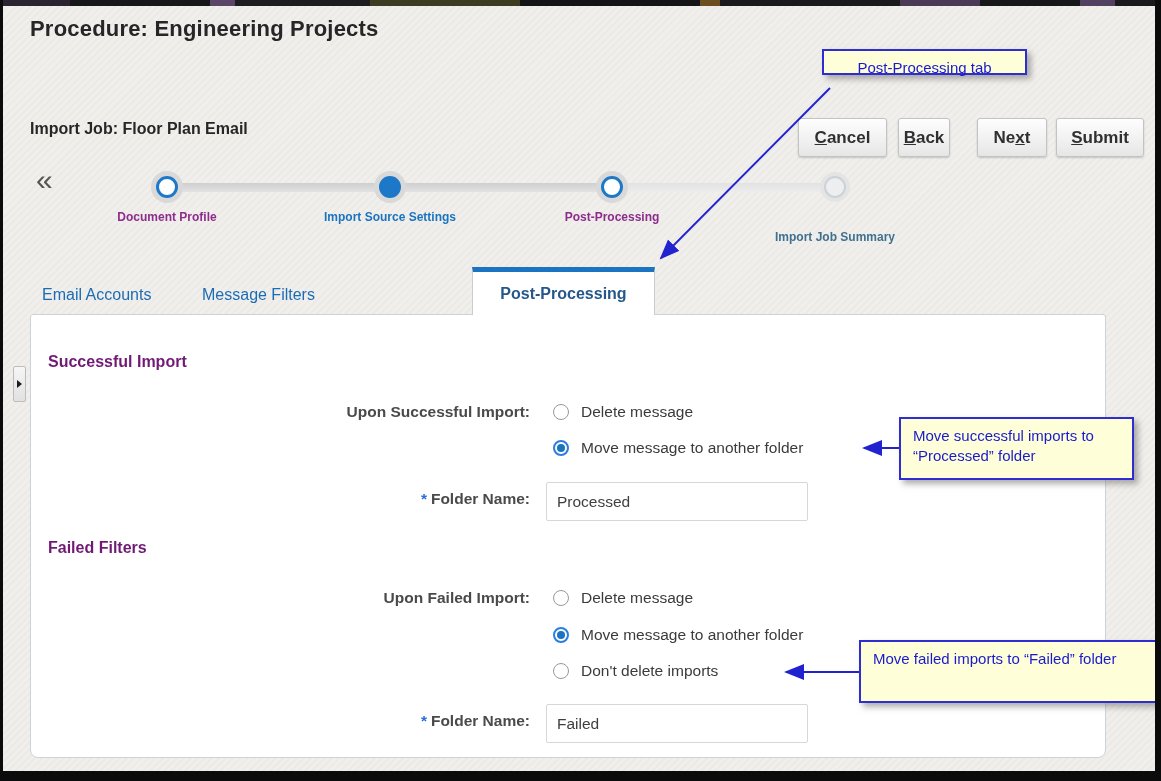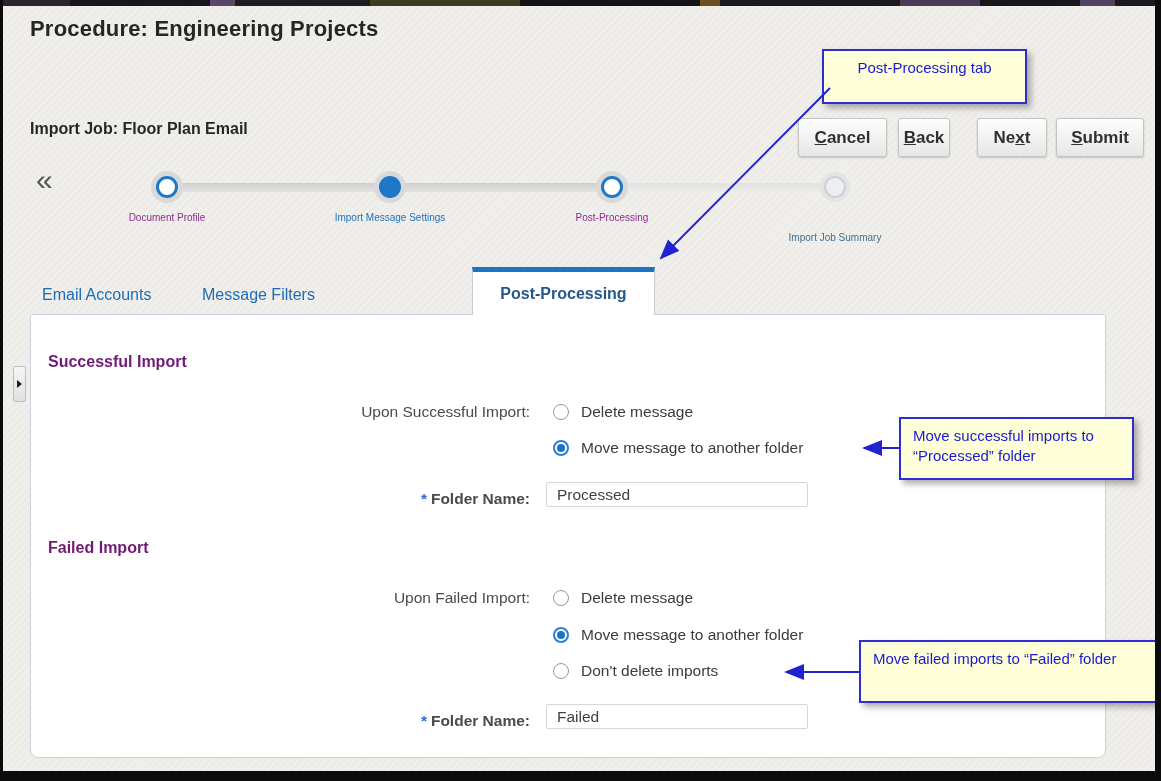--- a/index.html
+++ b/index.html
@@ -35,21 +35,21 @@
 
   
   .train-collapse{ position:absolute; left:36px; top:165px; font-size:30px; color:#555; line-height:30px; cursor:pointer; }
   .track{ position:absolute; top:183px; height:9px; border-radius:5px; }
   .track.done{ left:167px; width:445px; background:linear-gradient(#cfcfcf,#e2e2e2); }
   .track.todo{ left:612px; width:223px; background:linear-gradient(#e2e2e2,#ececec); }
   .step-circle{ position:absolute; top:187px; width:22px; height:22px; border-radius:50%; transform:translate(-50%,-50%); cursor:pointer; }
   .step-circle.visited{ background:#fff; border:3px solid #1e78c8; box-shadow:0 0 0 5px #d9d9d9; }
   .step-circle.current{ background:#1e78c8; border:3px solid #1e78c8; box-shadow:0 0 0 5px #d9d9d9; }
   .step-circle.future{ background:#eceef0; border:2px solid #ccd2d7; box-shadow:0 0 0 4px #e4e4e4; }
-  .step-label{ position:absolute; top:207px; text-align:center; font-size:10px; font-weight:normal; line-height:21px; cursor:pointer; }
+  .step-label{ position:absolute; top:207px; text-align:center; font-size:12px; font-weight:bold; line-height:21px; cursor:pointer; }
   .step-label.visited{ color:#8d2c8d; }
   .step-label.current{ color:#1b74c0; }
   .step-label.future{ color:#41708e; }
   #step-label-0{ left:67px; width:200px; }
   #step-label-1{ left:315px; width:150px; }
   #step-label-2{ left:512px; width:200px; }
   #step-label-3{ left:725px; width:220px;margin-top:20px; }
 
   
   .tab{ position:absolute; top:286px; font-size:16px; color:#1c6cb5; cursor:pointer; white-space:nowrap; }
@@ -64,38 +64,38 @@
     border:1px solid #cbd3da; border-radius:3px 3px 8px 8px; z-index:5; }
   .side-handle{ position:absolute; left:13px; top:366px; width:13px; height:36px;
     background:linear-gradient(#f6f6f6,#e1e1e1); border:1px solid #bdbdbd; border-radius:2px;
     display:flex; align-items:center; justify-content:center; z-index:6; cursor:pointer; }
   .side-handle .tri{ width:0; height:0; border-left:5px solid #1d1d1d; border-top:4px solid transparent; border-bottom:4px solid transparent; }
 
   .section-heading{ position:absolute; font-size:16px; font-weight:bold; color:#701a75; z-index:7; }
   #heading-success{ left:48px; top:353px; }
   #heading-failed{ left:48px; top:539px; }
 
-  .group-label{ position:absolute; left:230px; width:300px; text-align:right; font-size:15.5px; font-weight:normal; color:#4a4a4a; z-index:7; }
+  .group-label{ position:absolute; left:230px; width:300px; text-align:right; font-size:15.5px; font-weight:bold; color:#4a4a4a; z-index:7; }
   #group-label-success{ top:403px; }
   #group-label-failed{ top:589px; }
 
   .radio{ position:absolute; left:553px; width:16px; height:16px; border:1px solid #999; border-radius:50%; background:#fff; z-index:7; cursor:pointer; }
   .radio.radio-selected{ border:2px solid #2a7de1; }
   .radio.radio-selected::after{ content:""; position:absolute; inset:2px; border-radius:50%; background:#1b74c0; }
   .radio-label{ position:absolute; left:581px; font-size:15.5px; color:#3b3b3b; z-index:7; cursor:pointer; white-space:nowrap; }
 
   .field-label{ position:absolute; left:230px; width:300px; text-align:right; font-size:15.5px; font-weight:bold; color:#4a4a4a; z-index:7; }
   .field-label .req{ color:#2a6fd1; font-weight:bold; margin-right:4px; }
-  .text-input{ position:absolute; left:546px; width:262px; height:25px; border:1px solid #d4d8db; border-radius:2px;
+  .text-input{ position:absolute; left:546px; width:262px; height:39px; border:1px solid #d4d8db; border-radius:2px;
     font-family:"Liberation Sans", sans-serif; font-size:15.5px; color:#3f3f3f; padding:0 10px; background:#fff; z-index:7; }
 
   
   .callout{ position:absolute; background:#feffd9; border:2px solid #2d2dd0; color:#1a1acd;
     font-size:15px; line-height:20px; box-shadow:4px 4px 6px rgba(110,110,110,0.55); z-index:55; padding:7px 12px; }
-  #callout-tab{ left:822px; top:49px; width:205px; height:55px; text-align:center; }
+  #callout-tab{ left:822px; top:49px; width:205px; height:26px; text-align:center; }
   #callout-success{ left:899px; top:417px; width:235px; height:63px; }
   #callout-failed{ left:859px; top:640px; width:328px; height:63px; }
 
   .arrow-layer{ position:absolute; left:0; top:0; width:1161px; height:781px; z-index:60; pointer-events:none; }
 </style>
 </head>
 <body>
 
 <div class="frame-top"></div>
 <div class="frame-left"></div>
@@ -119,21 +119,21 @@
 </div>
 
 <div class="train-collapse">«</div>
 <div class="track done"></div>
 <div class="track todo"></div>
 <div class="step-circle visited" style="left:167px;"></div>
 <div class="step-circle current" style="left:390px;"></div>
 <div class="step-circle visited" style="left:612px;"></div>
 <div class="step-circle future" style="left:835px;"></div>
 <div id="step-label-0" class="step-label visited">Document Profile</div>
-<div id="step-label-1" class="step-label current">Import Message Settings</div>
+<div id="step-label-1" class="step-label current">Import Source Settings</div>
 <div id="step-label-2" class="step-label visited">Post-Processing</div>
 <div id="step-label-3" class="step-label future">Import Job Summary</div>
 
 <div id="tab-0" class="tab">Email Accounts</div>
 <div id="tab-1" class="tab">Message Filters</div>
 <div id="tab-2" class="tab">Processing</div>
 <div class="tab-active">
   <span>Post-Processing</span>
 </div>
 
@@ -148,21 +148,21 @@
 <span class="radio" style="top:404px;"></span>
 <div class="radio-label" style="top:403px;">Delete message</div>
 <span class="radio radio-selected" style="top:440px;"></span>
 <div class="radio-label" style="top:439px;">Move message to another folder</div>
 
 <div class="field-label" style="top:490px;">
   <span class="req">*</span><span>Folder Name:</span>
 </div>
 <input class="text-input" style="top: 482px;" type="text" value="Processed">
 
-<div id="heading-failed" class="section-heading">Failed Import</div>
+<div id="heading-failed" class="section-heading">Failed Filters</div>
 <div id="group-label-failed" class="group-label">Upon Failed Import:</div>
 
 <span class="radio" style="top:590px;"></span>
 <div class="radio-label" style="top:589px;">Delete message</div>
 <span class="radio radio-selected" style="top:627px;"></span>
 <div class="radio-label" style="top:626px;">Move message to another folder</div>
 <span class="radio" style="top:663px;"></span>
 <div class="radio-label" style="top:662px;">Don't delete imports</div>
 
 <div class="field-label" style="top:712px;">

